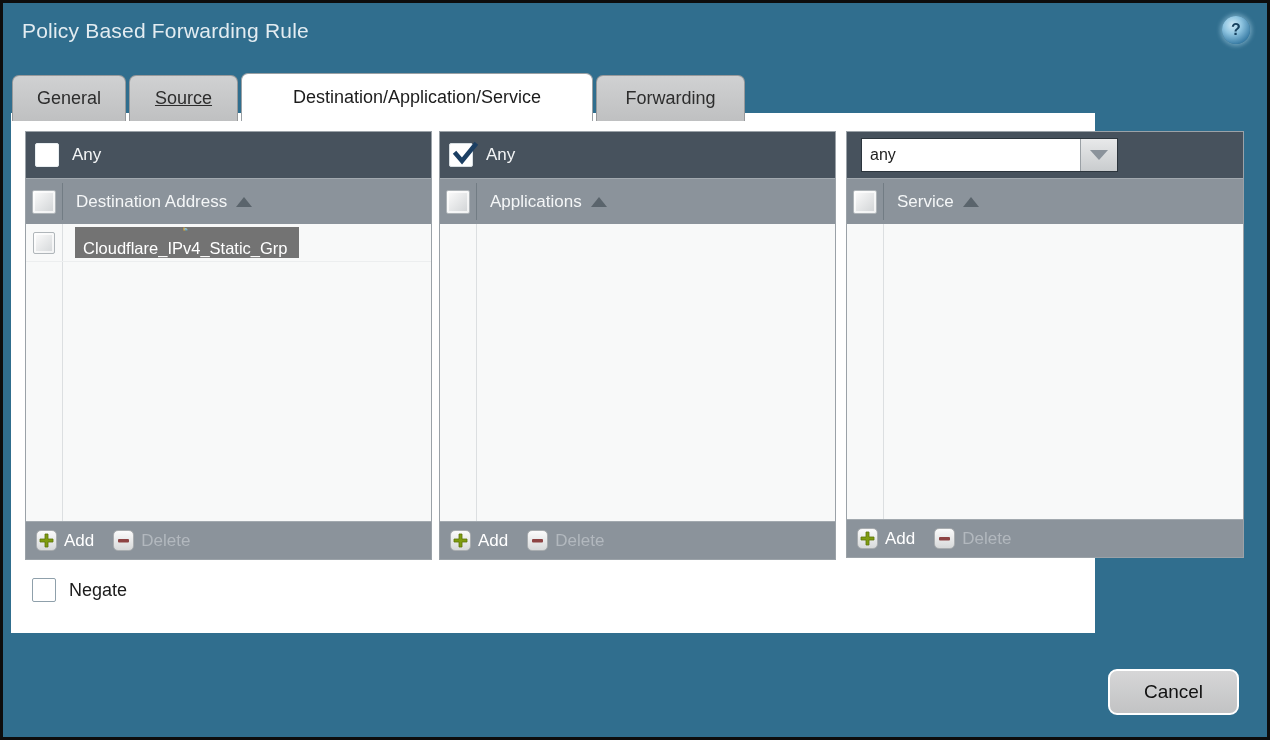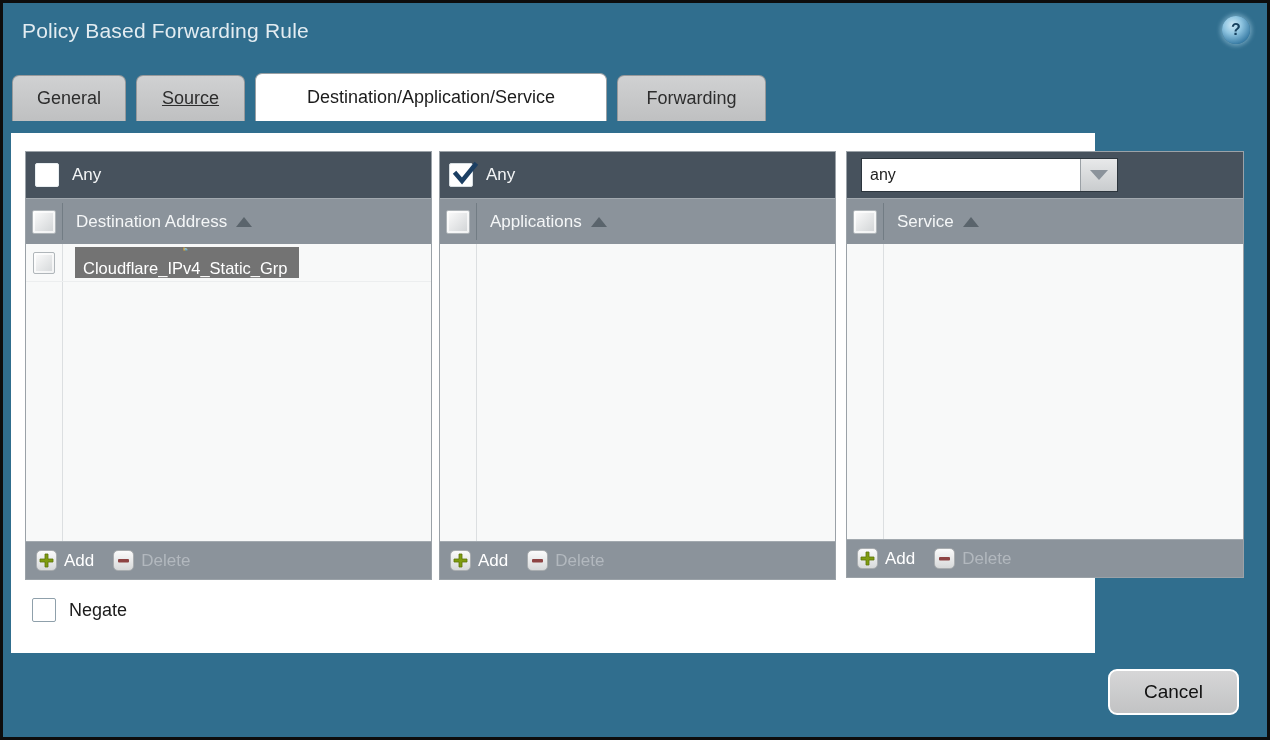--- a/index.html
+++ b/index.html
@@ -20,39 +20,39 @@
   .help-icon {
     position: absolute; right: 17px; top: 13px; width: 28px; height: 28px;
     border-radius: 50%; cursor: pointer;
     background: radial-gradient(circle at 38% 32%, #cde9f7 0%, #8ec4e0 35%, #3a7da6 75%, #2a6489 100%);
     box-shadow: 0 0 4px 2px rgba(180,220,240,0.45);
     display: flex; align-items: center; justify-content: center;
   }
   .help-icon span { font-size: 16px; font-weight: bold; color: #17415f; }
 
   
-  .tabs { position: absolute; left: 9px; top: 70px; height: 48px; display: flex; gap: 10px; z-index: 3; }
+  .tabs { position: absolute; left: 9px; top: 70px; height: 48px; display: flex; gap: 3px; z-index: 3; }
   .tab {
     height: 46px; margin-top: 2px; padding: 0 24px;
     background: linear-gradient(#d0d1d2, #bfc0c1);
     border: 1px solid #97999b; border-bottom: none;
     border-radius: 7px 7px 0 0;
     display: flex; align-items: center; justify-content: center;
     font-size: 18px; color: #2d2d2d; cursor: pointer; white-space: nowrap;
   }
   .tab.active {
     height: 48px; margin-top: 0; background: #ffffff;
     border-color: #9aa0a4; color: #1c1c1c;
   }
   .tab-general { width: 114px; } .tab-source { width: 109px; text-decoration: underline; }
   .tab-dest { width: 352px; } .tab-forwarding { width: 149px; }
 
   
   .content {
-    position: absolute; left: 8px; top: 130px; width: 1084px; height: 520px;
+    position: absolute; left: 8px; top: 110px; width: 1084px; height: 520px;
     background: #ffffff; z-index: 2;
   }
 
   
   .panel { position: absolute; top: 18px; border: 1px solid #9ba2a8; display: flex; flex-direction: column; }
   .panel-dest  { left: 14px;  width: 407px; height: 429px; }
   .panel-apps  { left: 428px; width: 397px; height: 429px; }
   .panel-svc   { left: 835px; width: 398px; height: 427px; }
 
   .panel-top {

